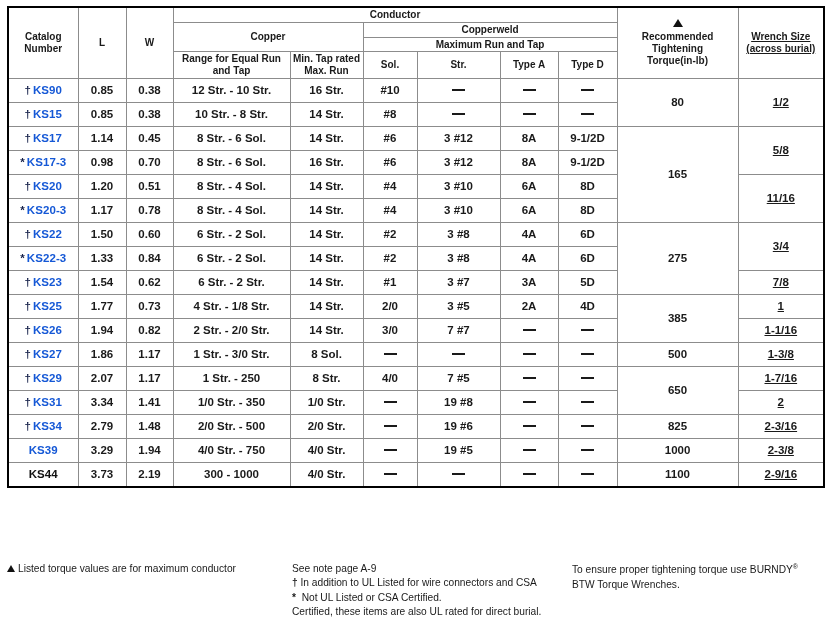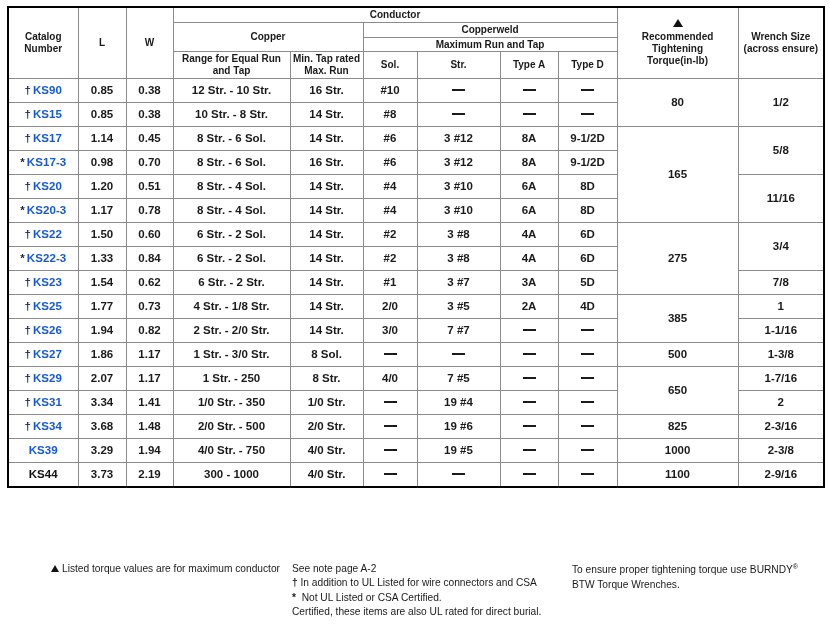--- a/index.html
+++ b/index.html
@@ -35,21 +35,21 @@
     font-weight: bold;
     color: #1a1a1a;
     line-height: 1.18;
   }
   table.spec thead th {
     font-size: 10px;
     padding: 1px 2px;
   }
   .outer-top { border-top: 2px solid #000 !important; }
   .outer-left { border-left: 2px solid #000 !important; }
-  .outer-right { border-right: 2px solid #000 !important; }
+  .outer-right { border-right: 2px solid #000 !important; text-decoration: underline; }
   .outer-bottom { border-bottom: 2px solid #000 !important; }
 
   td.body-cell {
     height: 23px;
     font-size: 11.5px;
   }
   td.cat {
     color: #1558d6;
     font-weight: bold;
     letter-spacing: 0.1px;
@@ -86,21 +86,21 @@
     top: 562px;
     width: 816px;
     display: flex;
     gap: 0px;
     font-size: 10.2px;
     line-height: 1.42;
     color: #1a1a1a;
     font-weight: normal;
   }
   .note-col { box-sizing: border-box; }
-  .note-col.c1 { width: 285px; padding-right: 12px; text-align: right; }
+  .note-col.c1 { width: 285px; padding-right: 12px; }
   .note-col.c2 { width: 280px; padding-right: 10px; }
   .note-col.c3 { width: 251px; }
   .note-line { white-space: normal; }
   .note-sym { font-weight: bold; }
   .tri-note {
     display: inline-block;
     width: 0; height: 0;
     border-left: 4.5px solid transparent;
     border-right: 4.5px solid transparent;
     border-bottom: 7.5px solid #111;
@@ -134,21 +134,21 @@
         <th rowspan="4" class="outer-top">W</th>
         <th colspan="6" class="outer-top">Conductor</th>
         <th rowspan="4" class="outer-top">
           <span class="tri"></span><br>
           <span>Recommended</span><br>
           <span>Tightening</span><br>
           <span>Torque(in-lb)</span>
         </th>
         <th rowspan="4" class="outer-top outer-right">
           <span>Wrench Size</span><br>
-          <span>(across ensure)</span>
+          <span>(across burial)</span>
         </th>
       </tr>
       <tr>
         <th colspan="2" rowspan="2" class="hdr-sub">Copper</th>
         <th colspan="4" class="hdr-sub">Copperweld</th>
       </tr>
       <tr>
         <th colspan="4" class="hdr-sub">Maximum Run and Tap</th>
       </tr>
       <tr>
@@ -319,28 +319,28 @@
           <td class="body-cell" rowspan="2">650</td>
           <td class="body-cell outer-right" rowspan="1">1-7/16</td>
         </tr>
         <tr>
           <td class="body-cell cat outer-left"><span class="mark">†</span><span class="name-blue">KS31</span></td>
           <td class="body-cell">3.34</td>
           <td class="body-cell">1.41</td>
           <td class="body-cell">1/0 Str. - 350</td>
           <td class="body-cell">1/0 Str.</td>
           <td class="body-cell"><span class="dash"></span></td>
-          <td class="body-cell">19 #4</td>
+          <td class="body-cell">19 #8</td>
           <td class="body-cell"><span class="dash"></span></td>
           <td class="body-cell"><span class="dash"></span></td>
           <td class="body-cell outer-right" rowspan="1">2</td>
         </tr>
         <tr>
           <td class="body-cell cat outer-left"><span class="mark">†</span><span class="name-blue">KS34</span></td>
-          <td class="body-cell">3.68</td>
+          <td class="body-cell">2.79</td>
           <td class="body-cell">1.48</td>
           <td class="body-cell">2/0 Str. - 500</td>
           <td class="body-cell">2/0 Str.</td>
           <td class="body-cell"><span class="dash"></span></td>
           <td class="body-cell">19 #6</td>
           <td class="body-cell"><span class="dash"></span></td>
           <td class="body-cell"><span class="dash"></span></td>
           <td class="body-cell" rowspan="1">825</td>
           <td class="body-cell outer-right" rowspan="1">2-3/16</td>
         </tr>
@@ -371,21 +371,21 @@
           <td class="body-cell outer-right outer-bottom" rowspan="1">2-9/16</td>
         </tr>
       </tbody>
   </table>
 
   <div class="notes">
     <div class="note-col c1">
       <div class="note-line"><span class="tri-note"></span><span>Listed torque values are for maximum conductor</span></div>
     </div>
     <div class="note-col c2">
-      <div class="note-line">See note page A-2</div>
+      <div class="note-line">See note page A-9</div>
       <div class="note-line"><span class="note-sym">†</span>&nbsp;<span>In addition to UL Listed for wire connectors and CSA</span></div>
       <div class="note-line"><span class="note-sym">*</span>&nbsp;&nbsp;<span>Not UL Listed or CSA Certified.</span></div>
       <div class="note-line">Certified, these items are also UL rated for direct burial.</div>
     </div>
     <div class="note-col c3">
       <div class="note-line"><span>To ensure proper tightening torque use BURNDY</span><sup class="reg">®</sup></div>
       <div class="note-line">BTW Torque Wrenches.</div>
     </div>
   </div>
 

